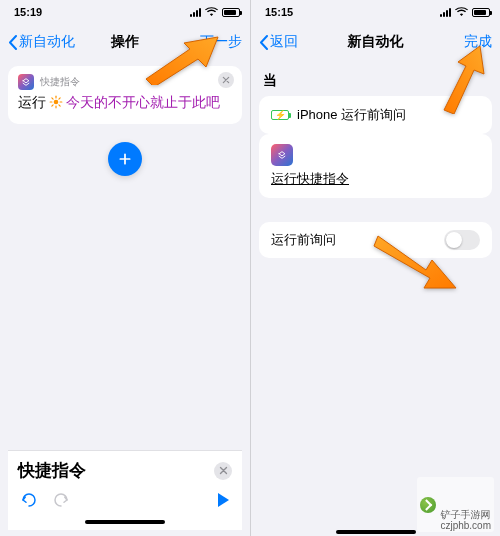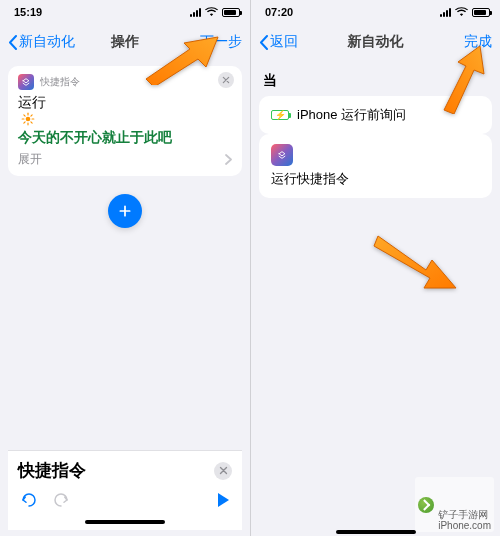--- a/index.html
+++ b/index.html
@@ -56,21 +56,21 @@
     height: 36px;
     display: flex;
     align-items: center;
     justify-content: space-between;
     padding: 0 8px;
     background: #f2f2f7;
     position: relative;
   }
   .nav-left, .nav-right { display:flex; align-items:center; color:#007aff; font-size:14px; }
   .nav-left svg { margin-right: 2px; }
-  .nav-title { font-size: 14px; font-weight: 600; color:#404040; position:absolute; left:0; right:0; text-align:center; pointer-events:none;}
+  .nav-title { font-size: 14px; font-weight: 600; color:#000000; position:absolute; left:0; right:0; text-align:center; pointer-events:none;}
   .nav-right { font-weight: 400; }
 
   .content { flex:1; overflow:hidden; padding: 6px 8px; display:flex; flex-direction:column; }
 
   
   .card {
     background: #fff;
     border-radius: 10px;
     padding: 8px 10px;
     margin-bottom: 8px;
@@ -85,23 +85,23 @@
     background: linear-gradient(135deg, #ff5f6d, #845ec2, #2c73d2);
   }
   .app-icon svg { width:10px; height:10px; }
   .small-label { font-size: 10px; color: #8e8e93; }
   .close-x {
     position:absolute; top:6px; right:8px;
     width:16px; height:16px; border-radius:50%; background:#e4e4e8;
     display:flex; align-items:center; justify-content:center;
   }
   .close-x svg { width:8px; height:8px; }
-  .run-line { font-size: 14px; margin-top:4px; margin-bottom:4px; display:flex; align-items:flex-start; flex-wrap:wrap;flex-direction:column;}
+  .run-line { font-size: 14px; margin-top:4px; margin-bottom:4px; display:flex; align-items:flex-end; flex-wrap:wrap;}
   .run-line .sun { color:#ff9500; margin: 0 3px; }
-  .link-text { color:#15803d;font-weight:bold; }
+  .link-text { color:#a21caf; }
   .expand-row {
     display:flex; align-items:center; justify-content:space-between;
     font-size:12px; color:#8e8e93; margin-top:2px;
   }
 
   .plus-btn {
     width: 34px; height:34px; border-radius:50%; background:#007aff;
     display:flex; align-items:center; justify-content:center;
     margin: 10px auto 0;
     box-shadow: 0 2px 6px rgba(0,0,0,0.15);
@@ -133,21 +133,21 @@
   .row-card {
     background:#fff; border-radius:10px; padding: 10px 12px;
     display:flex; align-items:center; font-size:13px;
   }
   .row-card .battery-ico {
     width:18px; height:10px; border:1px solid #34c759; border-radius:2px; margin-right:8px; position:relative;
   }
   .row-card .battery-ico::after{content:""; position:absolute; right:-3px; top:2px; width:2px; height:5px; background:#34c759; border-radius:0 1px 1px 0;}
   .row-card .battery-ico .bolt{ position:absolute; left:3px; top:-1px; color:#34c759; font-size:9px;}
   .action-card .app-icon { width:22px; height:22px; border-radius:5px; margin:0 0 4px 0;}
-  .action-card { flex-direction:column; align-items:flex-start;}
+  .action-card { flex-direction:column; align-items:flex-start;text-decoration:underline;}
   .action-title { font-size:13px; }
 
   .toggle-row {
     background:#fff; border-radius:10px; padding: 8px 12px;
     display:flex; align-items:center; justify-content:space-between; font-size:13px;
     margin-top: 24px;
   }
   .switch {
     width:36px; height:20px; border-radius:10px; background:#e9e9eb; position:relative;
   }
@@ -243,26 +243,20 @@
                   <line x1="2" y1="12" x2="5" y2="12"></line>
                   <line x1="19" y1="12" x2="22" y2="12"></line>
                   <line x1="4.9" y1="4.9" x2="7" y2="7"></line>
                   <line x1="17" y1="17" x2="19.1" y2="19.1"></line>
                   <line x1="4.9" y1="19.1" x2="7" y2="17"></line>
                   <line x1="17" y1="7" x2="19.1" y2="4.9"></line>
                 </g>
               </svg>
           </span>
           <span class="link-text">今天的不开心就止于此吧</span>
-        </div>
-        <div class="expand-row">
-          <span>展开</span>
-          <svg width="7" height="11" viewBox="0 0 7 11">
-              <path d="M1 1l5 4.5L1 10" stroke="#c7c7cc" stroke-width="1.8" fill="none" stroke-linecap="round" stroke-linejoin="round"></path>
-            </svg>
         </div>
       </div>
 
       <div class="plus-btn">
         <svg viewBox="0 0 24 24">
             <path d="M12 5v14M5 12h14" stroke="#fff" stroke-width="2.6" stroke-linecap="round"></path>
           </svg>
       </div>
 
       <div class="suggest">
@@ -295,21 +289,21 @@
               </svg>
           </span>
         </div>
         <div class="home-ind"></div>
       </div>
     </div>
   </div>
 
   <div class="screen">
     <div class="status-bar">
-      <span>07:20</span>
+      <span>15:15</span>
       <div class="status-right">
         <span class="sig-bars">
             <span></span>
             <span></span>
             <span></span>
             <span></span>
           </span>
         <span class="wifi">
           <svg width="13" height="10" viewBox="0 0 24 18">
               <path d="M12 18l-3-3a4.2 4.2 0 016 0l-3 3zm-6.5-6.5l-2-2a14 14 0 0117 0l-2 2a11 11 0 00-13 0zm-4-4l-1.5-1.5a20 20 0 0124 0L22.5 7.5a17 17 0 00-21 0z" fill="#000"></path>
@@ -345,20 +339,26 @@
 
       <div class="row-card action-card">
         <span class="app-icon grad">
           <svg viewBox="0 0 24 24">
               <path d="M5 9l7-5 7 5-7 5-7-5zm0 6l7 5 7-5" stroke="#fff" stroke-width="2.2" fill="none" stroke-linecap="round" stroke-linejoin="round"></path>
             </svg>
         </span>
         <span class="action-title">运行快捷指令</span>
       </div>
 
+      <div class="toggle-row">
+        <span>运行前询问</span>
+        <span class="switch">
+            <span class="knob"></span>
+          </span>
+      </div>
     </div>
 
     <div style="margin-top:auto">
         <div class="home-ind"></div>
       </div>
   </div>
 </div>
 
 <div class="arrow" style="left:140px; top:35px">
   <svg width="80" height="50" viewBox="0 0 80 50">
@@ -391,15 +391,15 @@
         </linearGradient>
       </defs>
       <path d="M8 6 L56 40 L62 30 L86 58 L54 58 L60 48 L4 16 Z" fill="url(#g3)" stroke="#d46300" stroke-width="1"></path>
     </svg>
 </div>
 
 <div class="watermark">
   <span class="wm-logo"></span>
   <span class="wm-text">
     <div>铲子手游网</div>
-    <div>iPhone.com</div>
+    <div>czjphb.com</div>
   </span>
 </div>
 
 </body></html>

